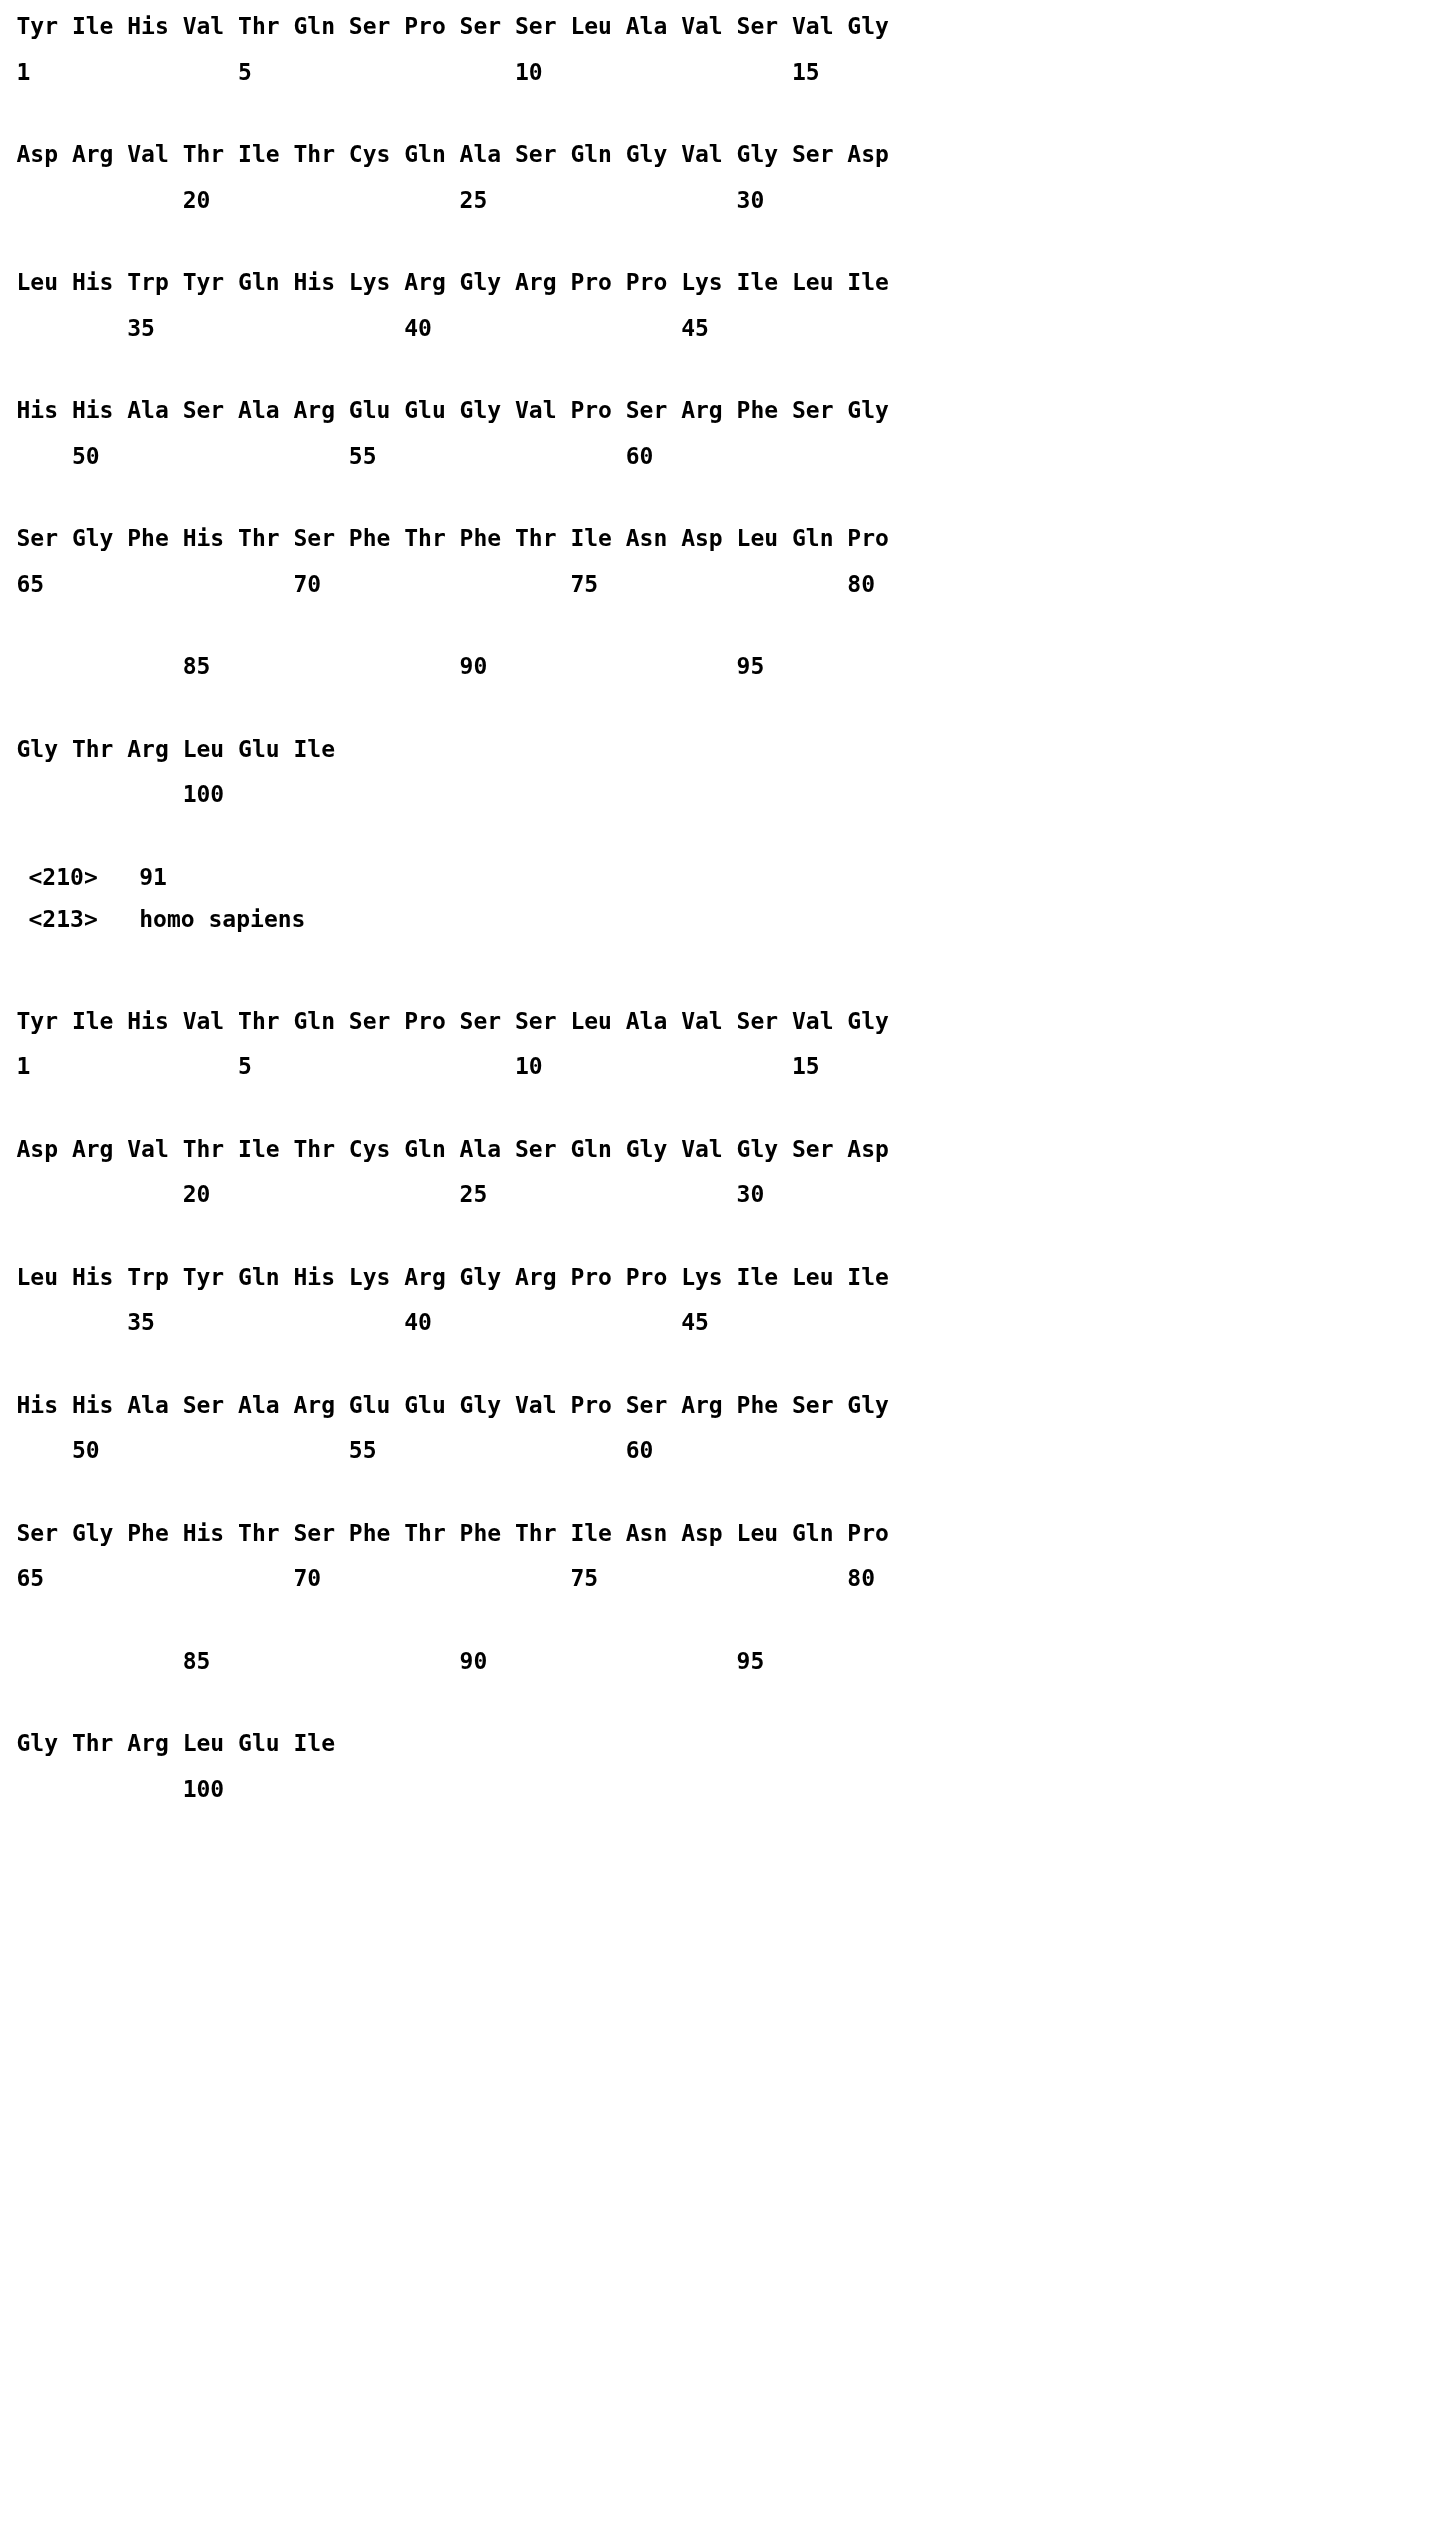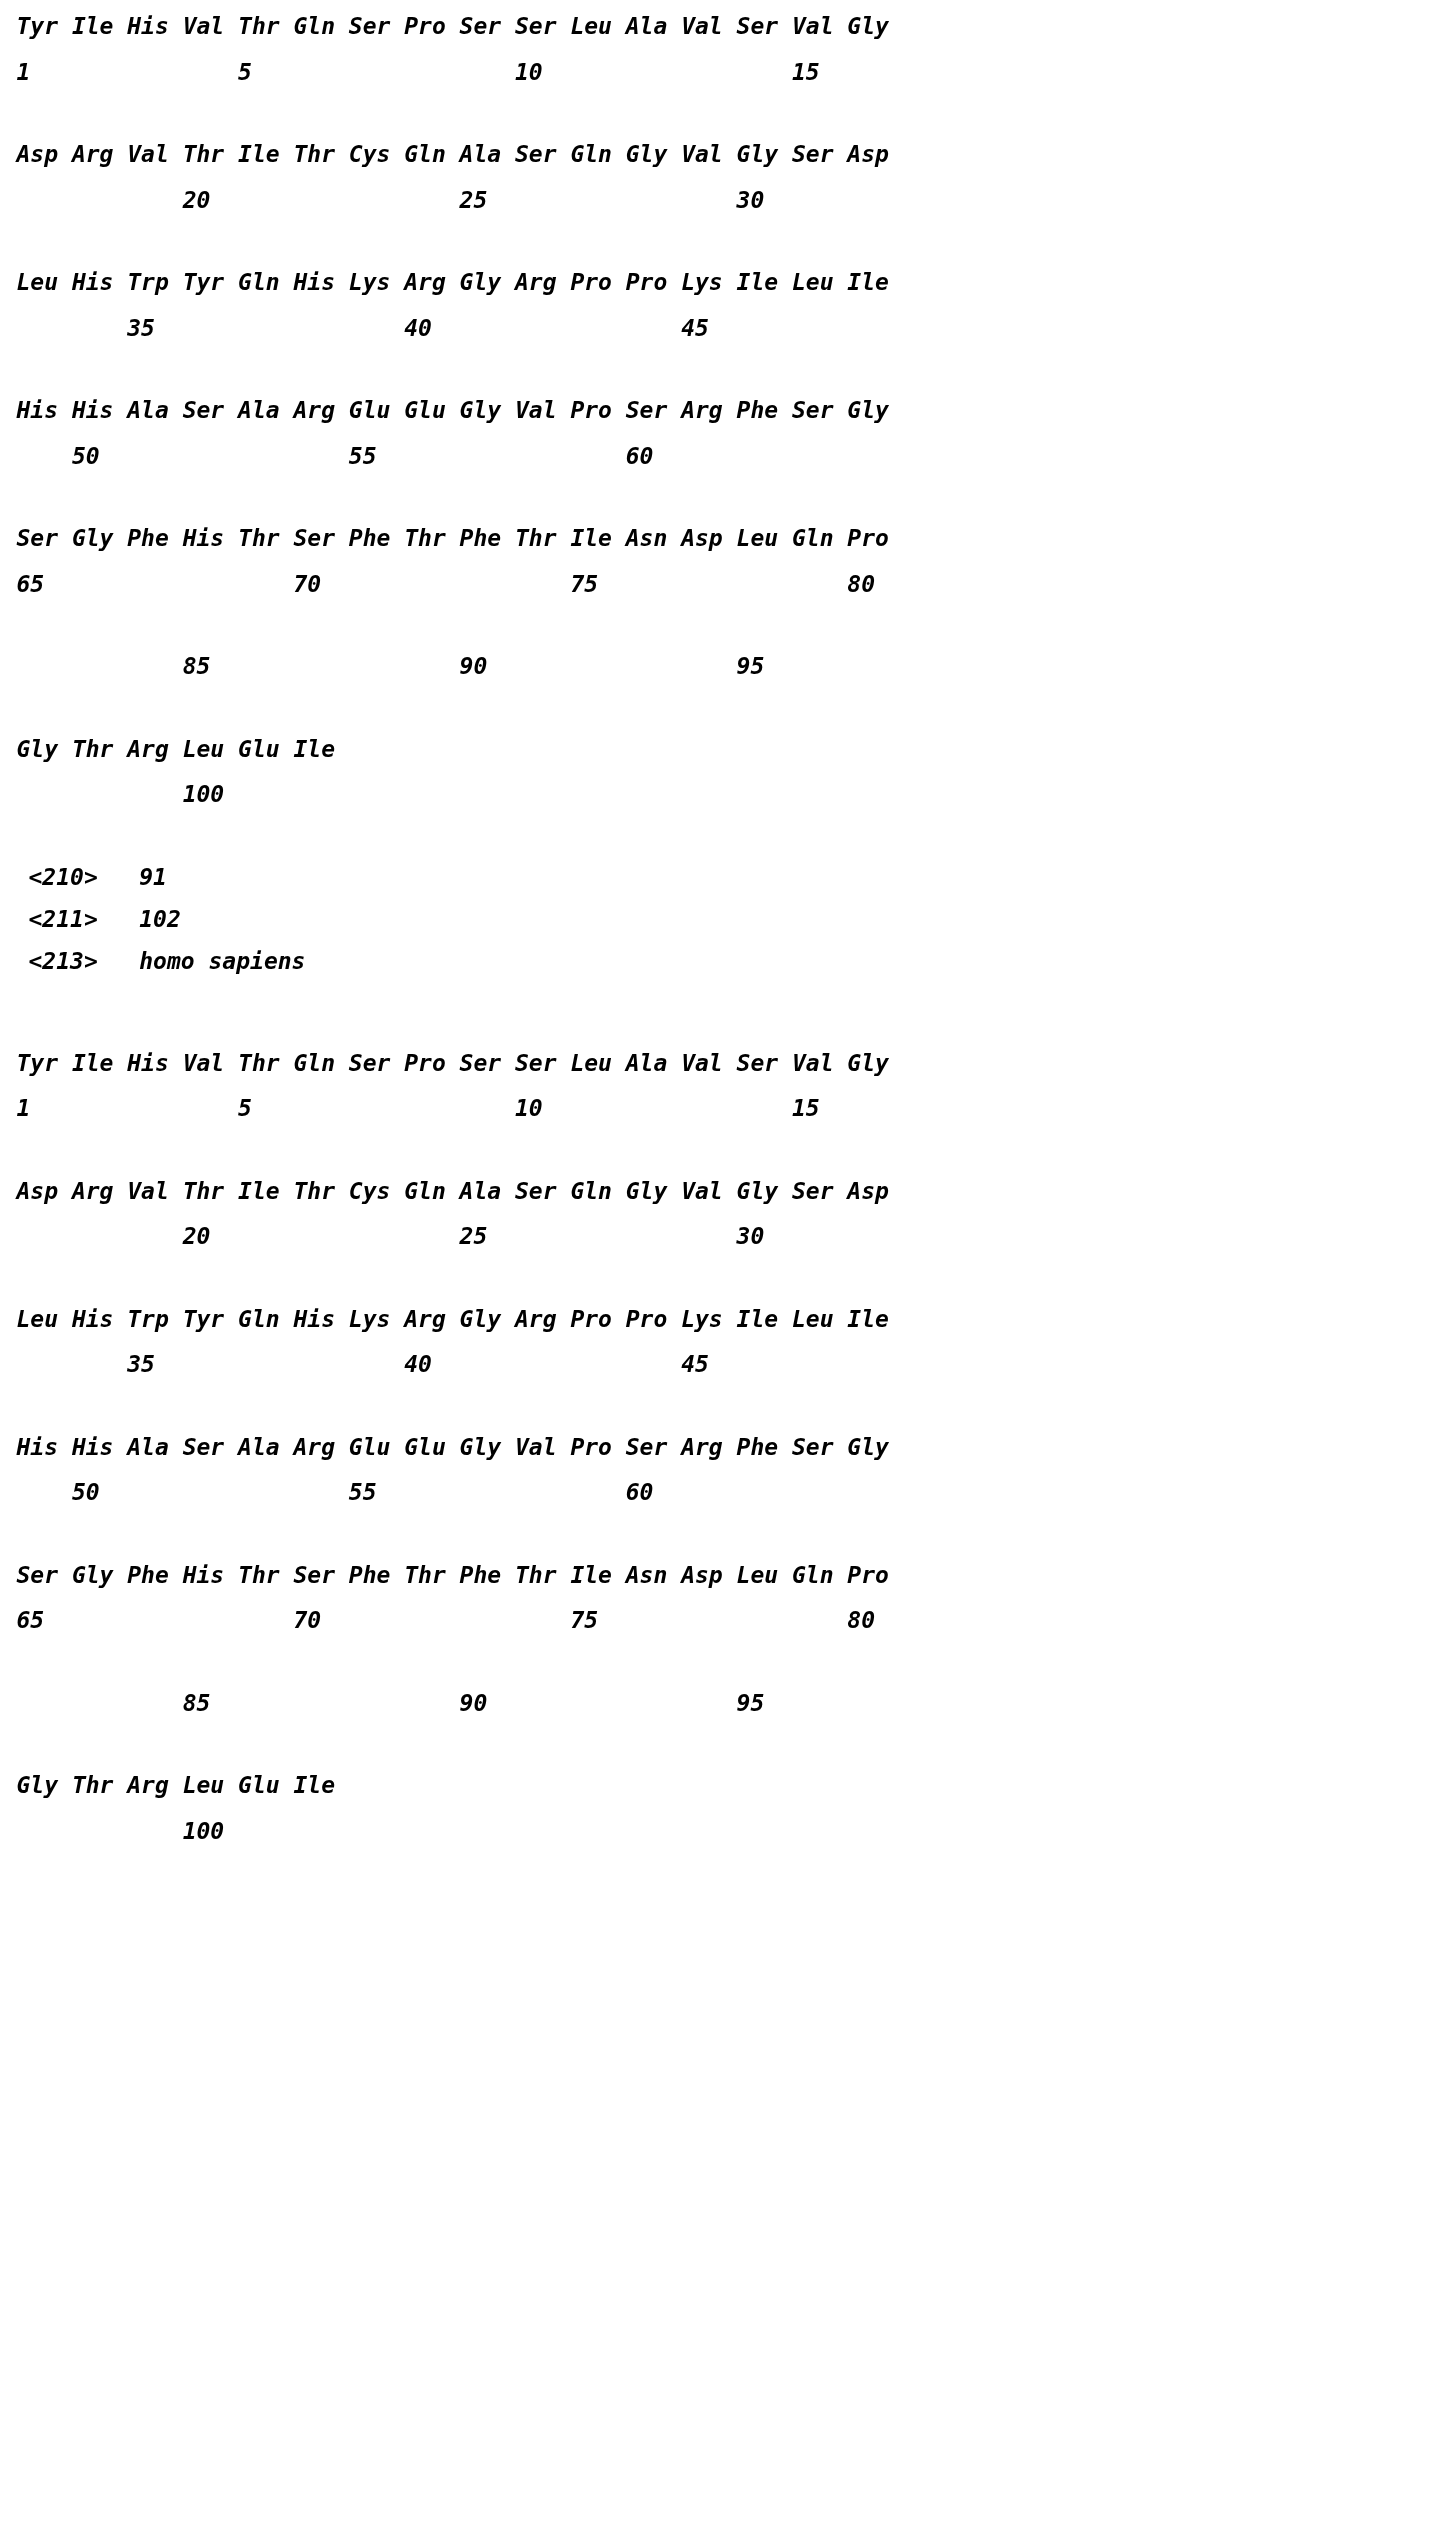--- a/index.html
+++ b/index.html
@@ -12,21 +12,20 @@
     min-height: 2525px;
     font-family: "DejaVu Sans Mono", "Liberation Mono", monospace;
     color: #000000;
   }
   .page {
     position: relative;
     width: 1452px;
     min-height: 2525px;
     box-sizing: border-box;
     padding: 13px 0 0 16.5px;
-    font-style: italic;
   }
   
   .seq-block {
     margin: 0 0 55px 0;
   }
   .seq-block.tight {
     margin-bottom: 53px;
   }
   .residue-row {
     white-space: pre;
@@ -94,21 +93,20 @@
 
     <div class="seq-block tight">
       <div class="residue-row">Gly Thr Arg Leu Glu Ile</div>
       <div class="number-row">            100</div>
     </div>
 
   </div>
 
   <div class="tag-group">
     <div class="tag-line">&lt;210&gt;   91</div>
-    <div class="tag-line">&lt;211&gt;   102</div>
     <div class="tag-line">&lt;213&gt;   homo sapiens</div>
     <div class="gap-medium"></div>
   </div>
 
   <div class="gap-medium"></div>
 
   <div>
 
     <div class="seq-block">
       <div class="residue-row">Tyr Ile His Val Thr Gln Ser Pro Ser Ser Leu Ala Val Ser Val Gly</div>

